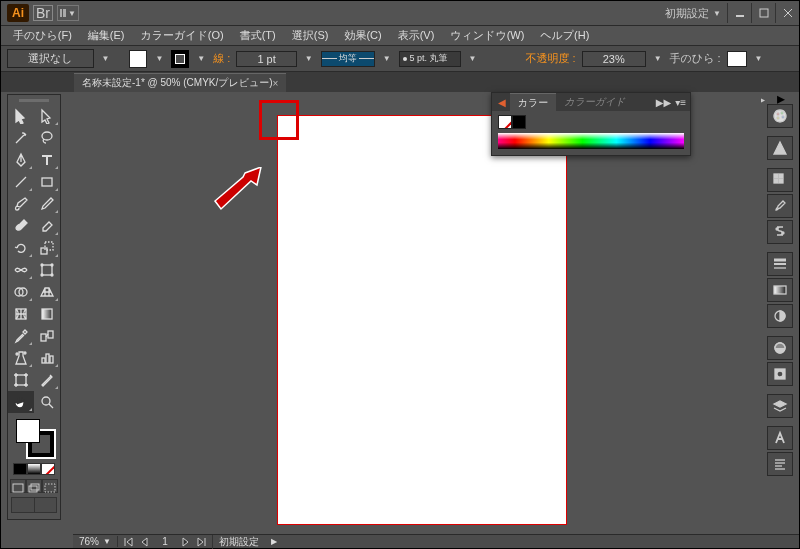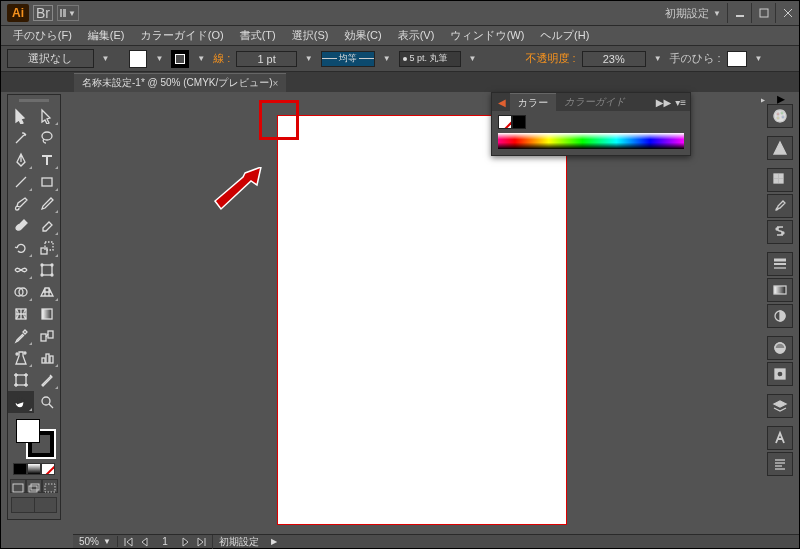--- a/index.html
+++ b/index.html
@@ -577,21 +577,21 @@
           <div class="cp-sw" style="background:#000"></div>
         </div>
         <div class="spectrum"></div>
       </div>
     </div>
 
   </div>
 
   <div class="status">
     <div class="zoom">
-      <span>50%</span>
+      <span>76%</span>
         <span class="arr">▼</span>
     </div>
     <div class="nav">
       <div class="navbtn"><svg viewBox="0 0 14 12">
             <path d="M3 2v8M5 6l5-4v8z"></path>
           </svg></div>
       <div class="navbtn"><svg viewBox="0 0 14 12">
             <path d="M9 2v8L4 6z"></path>
           </svg></div>
       <span class="artnum">1</span>

